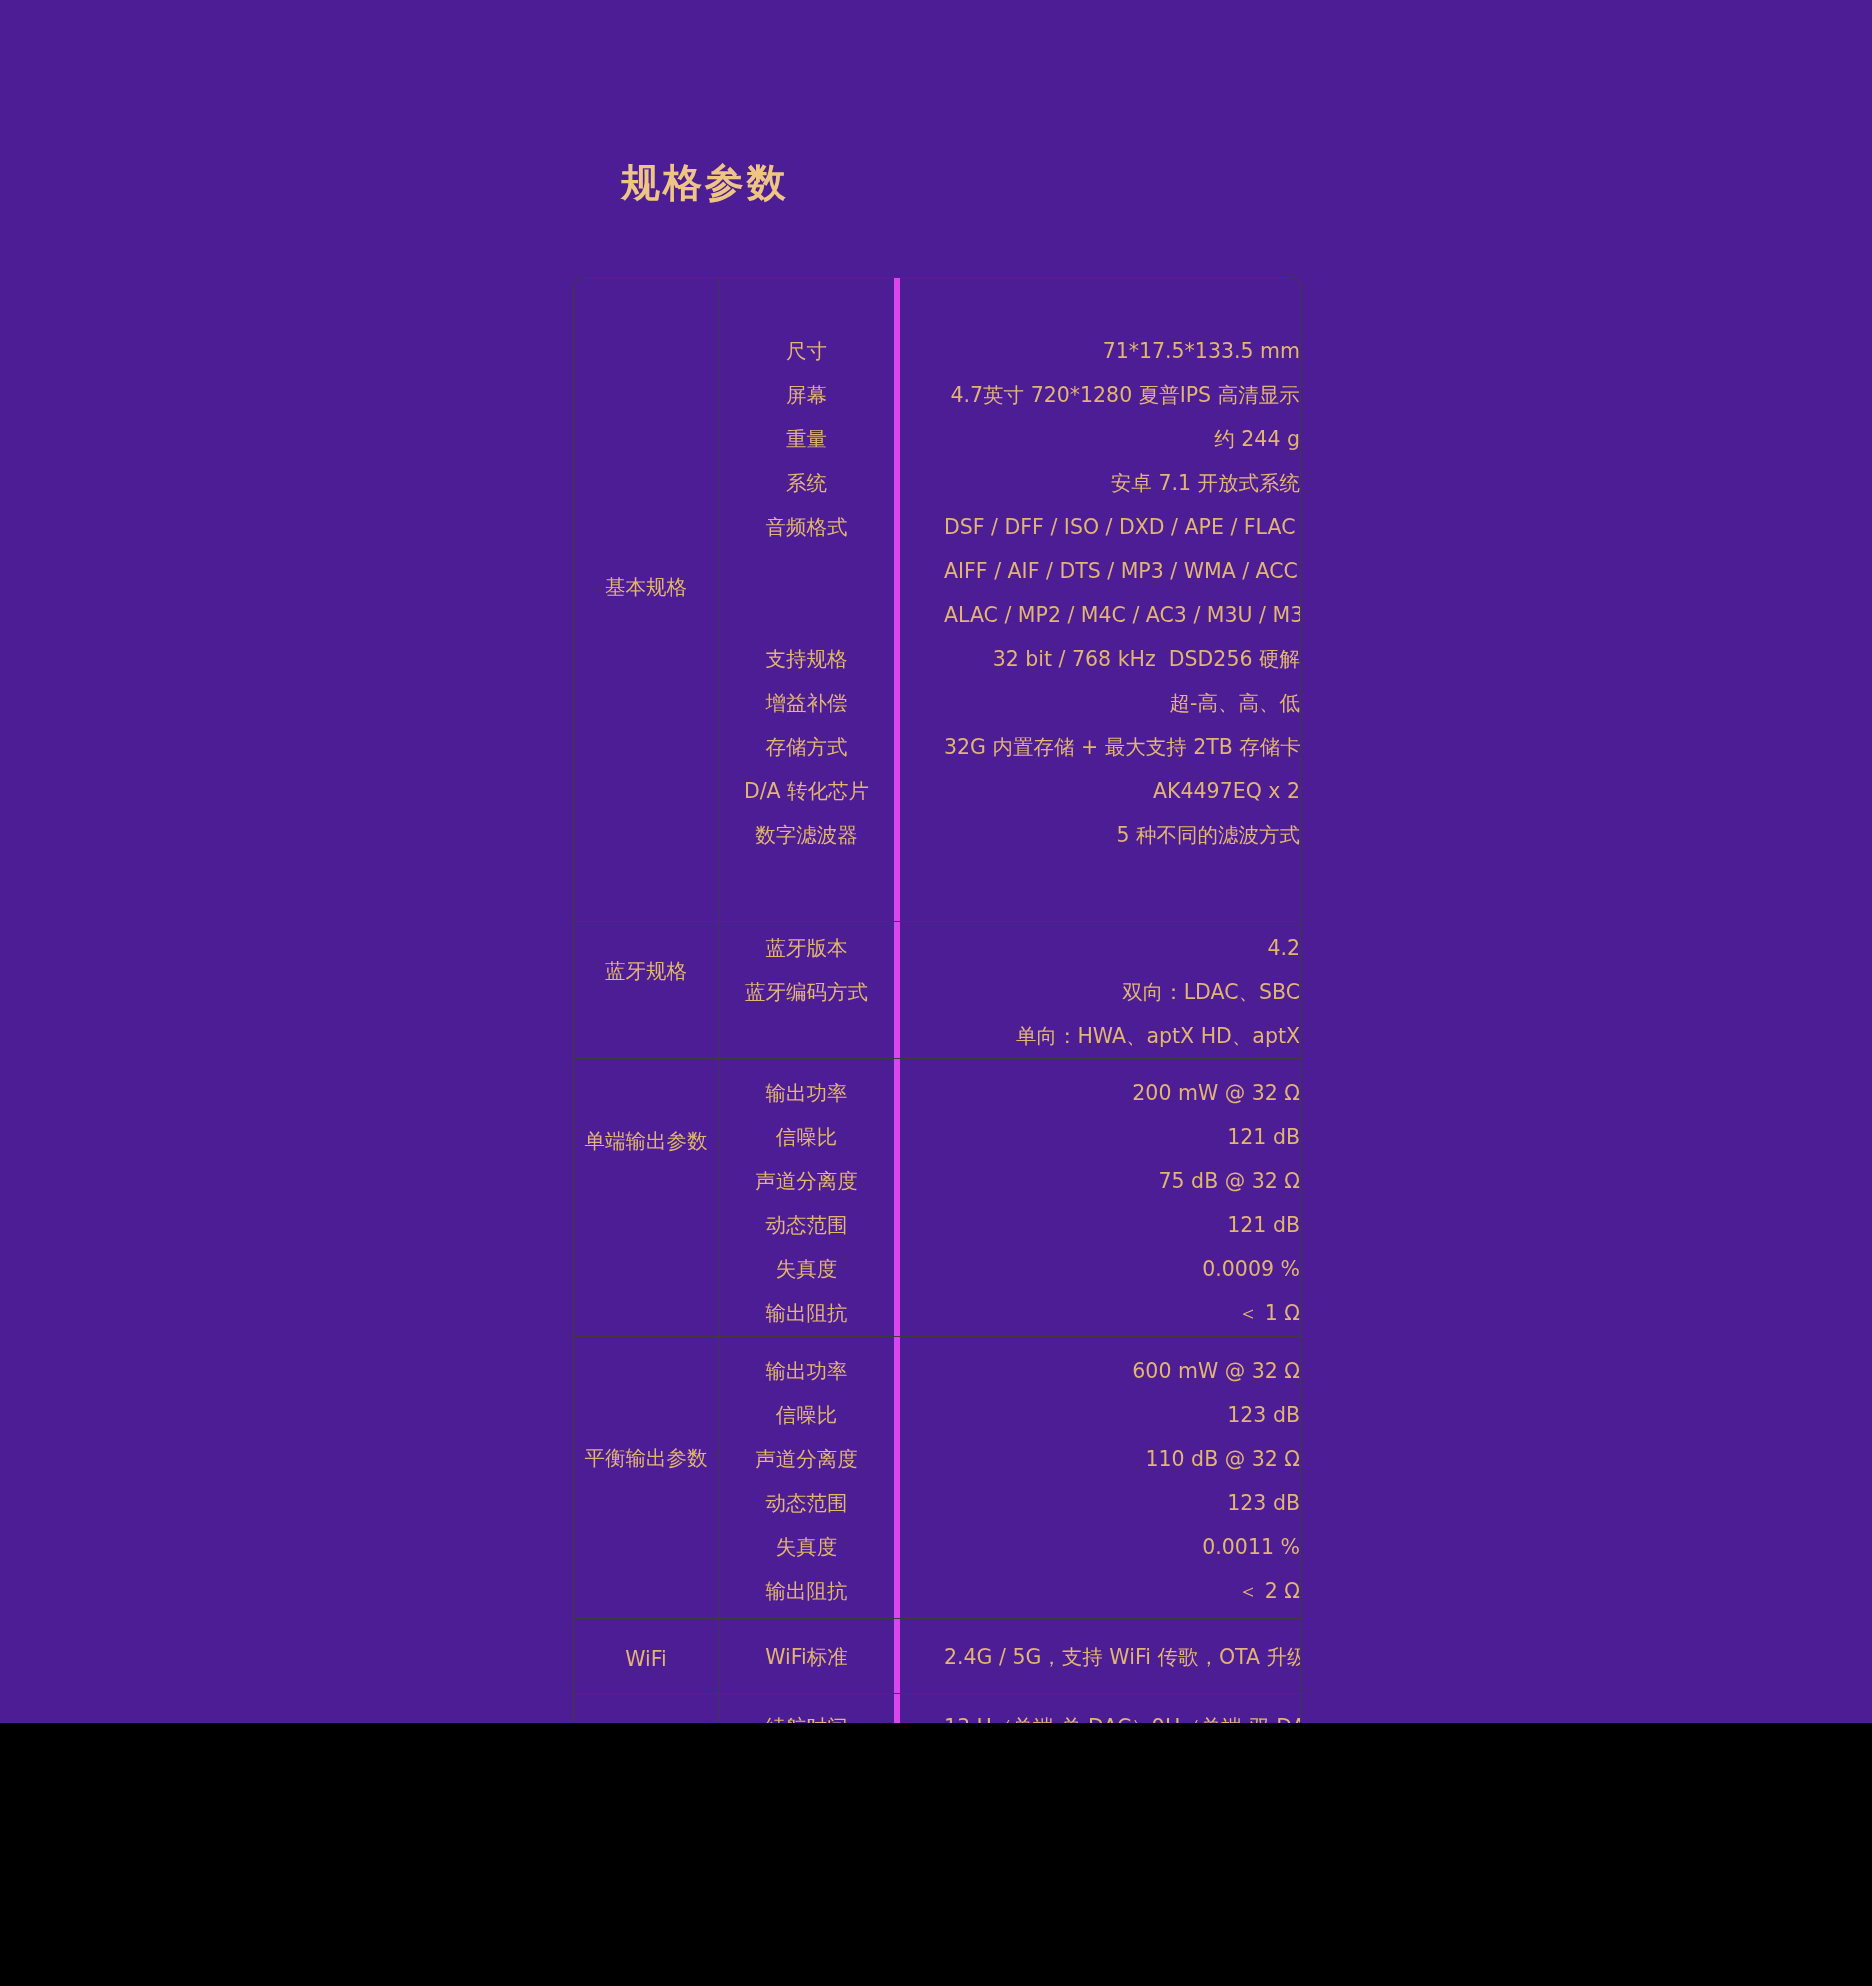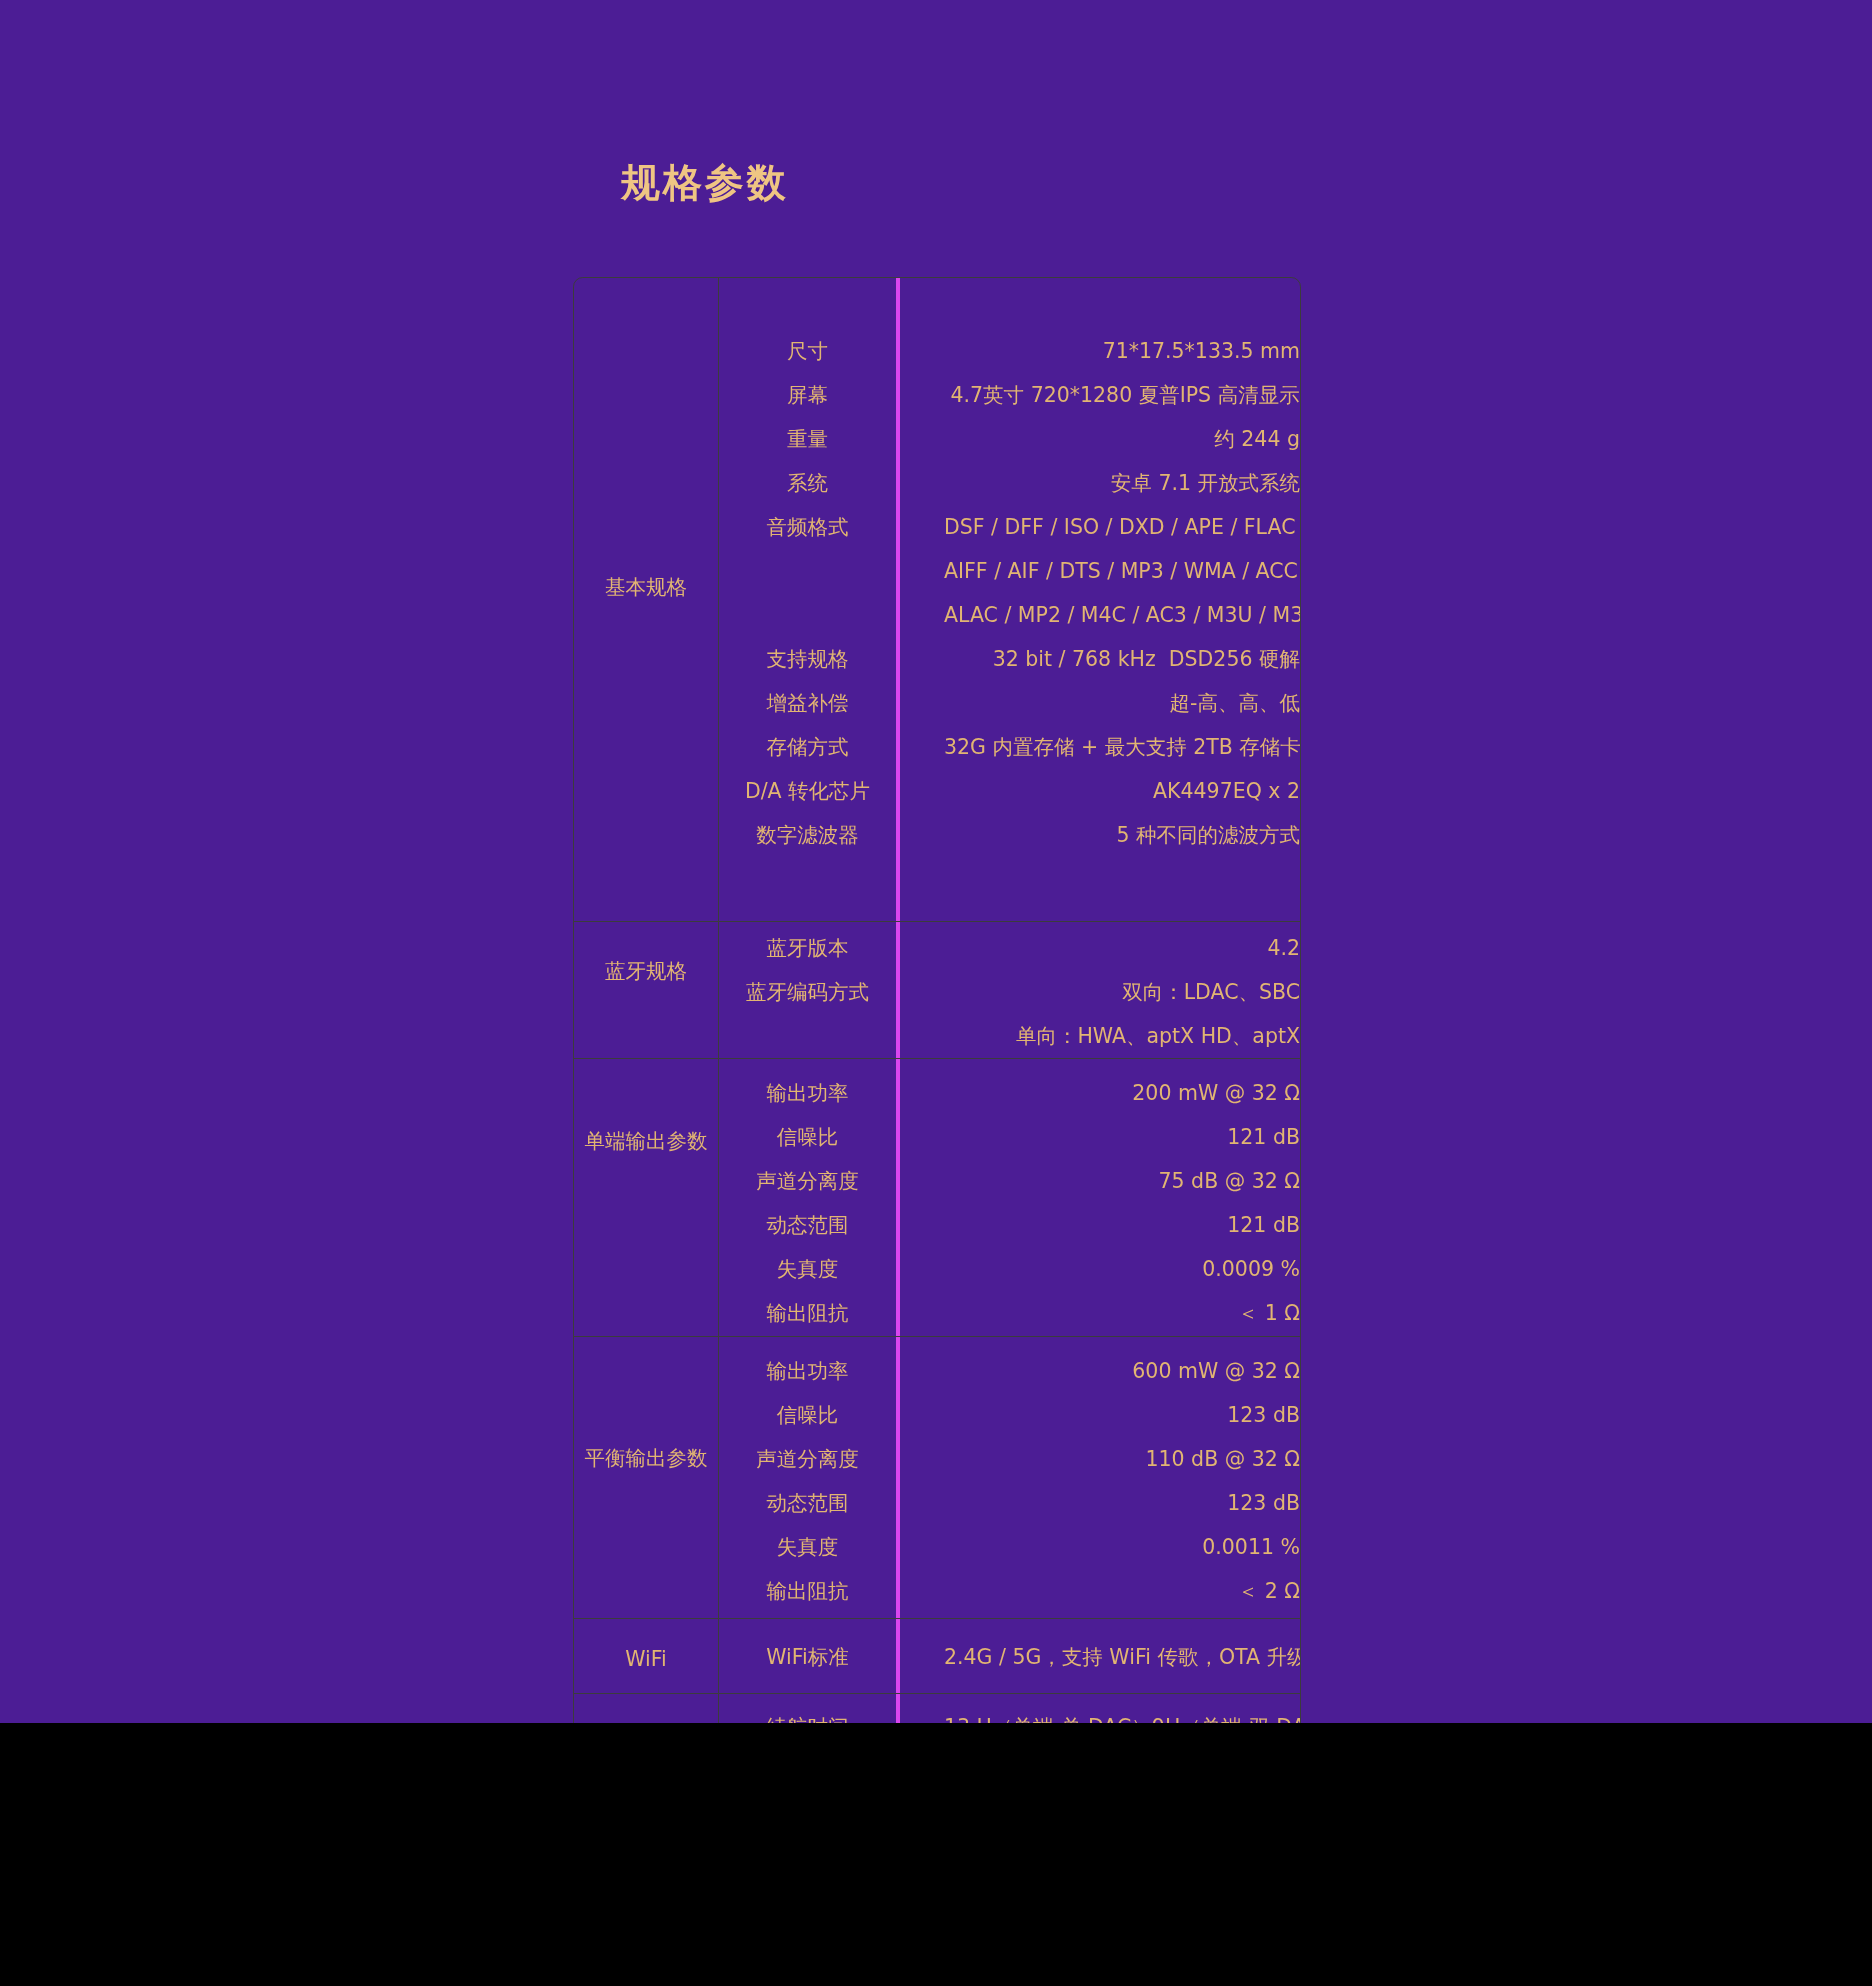--- a/index.html
+++ b/index.html
@@ -52,21 +52,21 @@
     border-right: 1px solid #3C3C3C;
     display: flex;
     align-items: center;
     justify-content: center;
     text-align: center;
     flex: none;
   }
   .label-col {
     box-sizing: border-box;
     width: 181px;
-    border-right: 4px solid #d946ef;
+    border-right: 6px solid #d946ef;
     flex: none;
   }
   .value-col {
     box-sizing: border-box;
     flex: 1 1 auto;
     min-width: 0;
   }
   .line {
     height: 44px;
     line-height: 44px;

